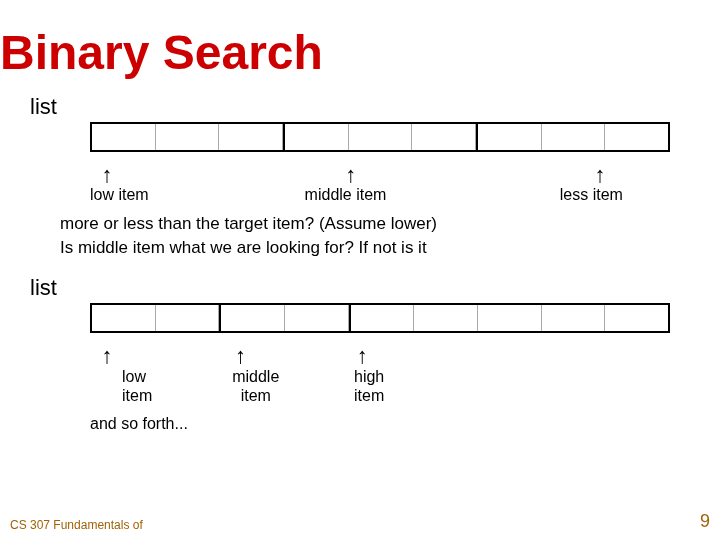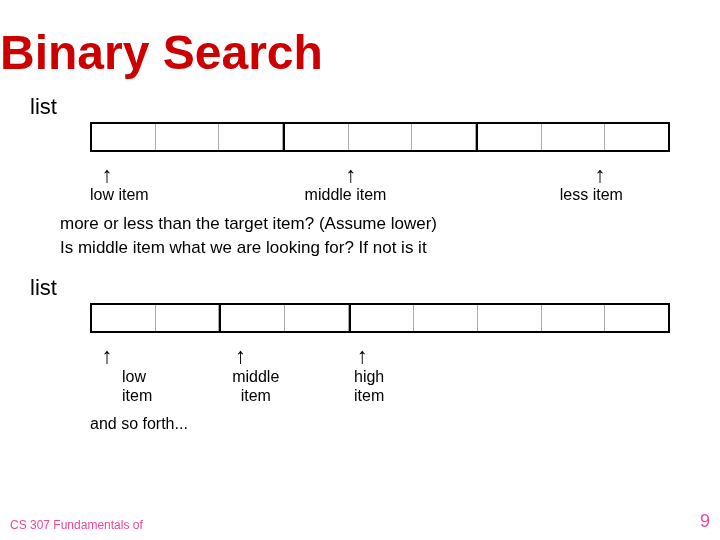--- a/index.html
+++ b/index.html
@@ -129,21 +129,21 @@
     .footer {
       position: absolute;
       bottom: 8px;
       left: 0;
       right: 0;
       display: flex;
       justify-content: space-between;
       align-items: flex-end;
       padding: 0 10px;
       font-size: 12px;
-      color: #ec4899;
+      color: #a16207;
     }
 
     .page-number {
       font-size: 18px;
       font-weight: normal;
     }
 
     .and-so-forth {
       font-size: 16px;
       margin-left: 60px;

